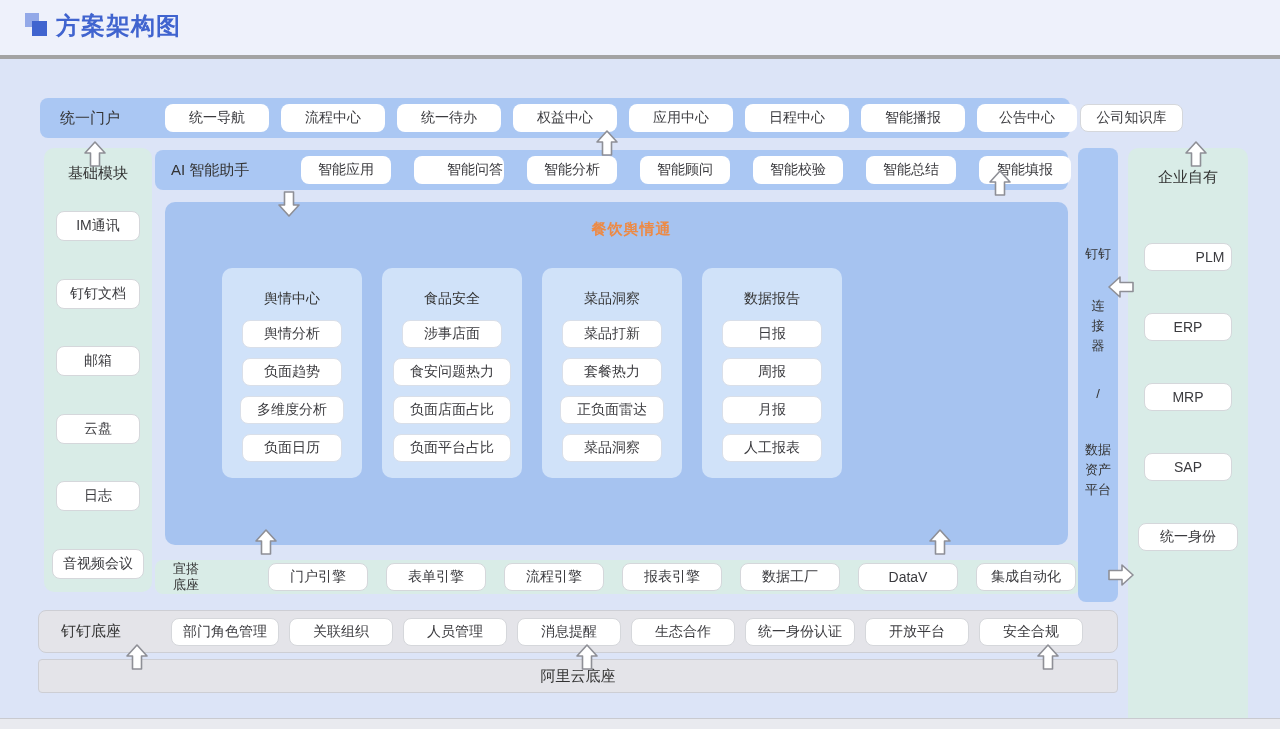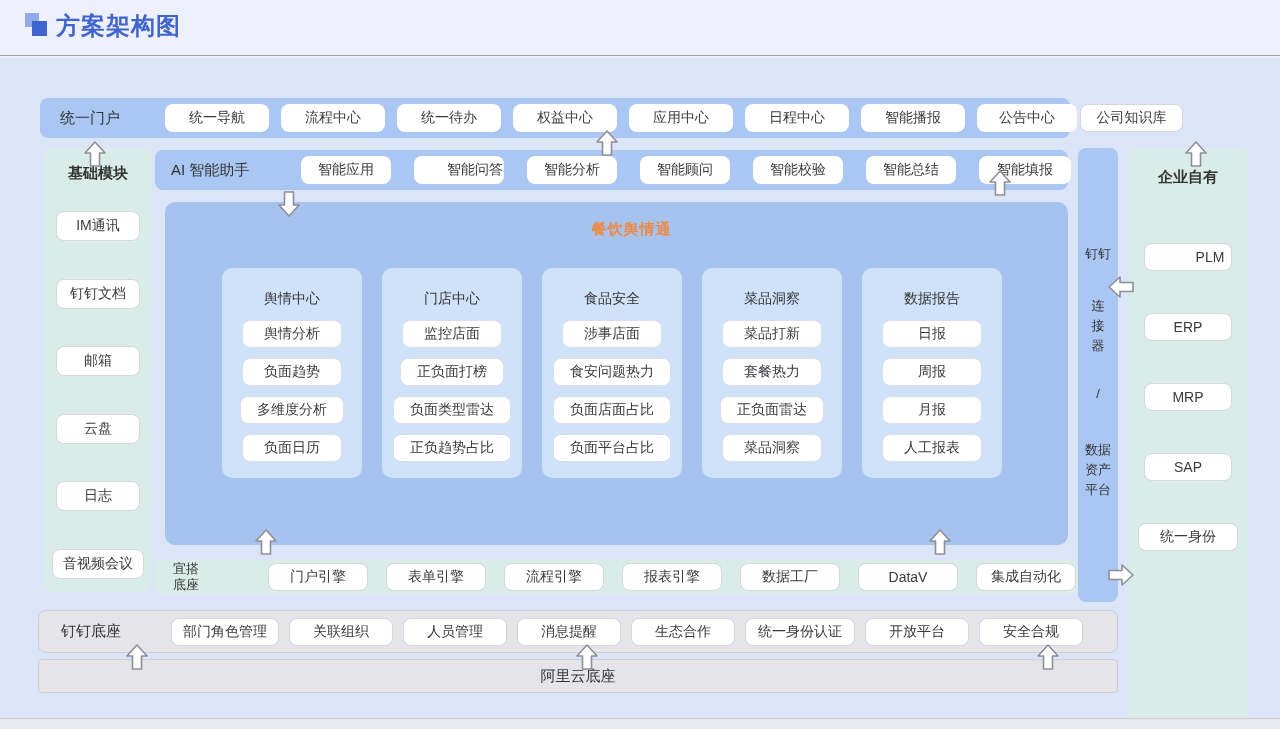--- a/index.html
+++ b/index.html
@@ -1,21 +1,21 @@
 <!DOCTYPE html>
 <html><head>
 <meta charset="utf-8">
 <style>
   html,body{margin:0;padding:0;}
   .page{
     position:relative;width:1280px;height:729px;overflow:hidden;
     background:#eef1fb;font-family:"Liberation Sans",sans-serif;color:#333;
   }
   
-  .header{position:absolute;left:0;top:0;width:100%;height:55px;border-bottom:1px solid #a3a3a3;background:#eef1fb;z-index:5;}
+  .header{position:absolute;left:0;top:0;width:100%;height:55px;border-bottom:4px solid #a3a3a3;background:#eef1fb;z-index:5;}
   .title-icon{position:absolute;left:25px;top:13px;width:24px;height:25px;}
   .title-icon .sq-back{position:absolute;left:0;top:0;width:14px;height:14px;background:#93a9e8;}
   .title-icon .sq-front{position:absolute;left:7px;top:8px;width:15px;height:15px;background:#4064cf;}
   .page-title{position:absolute;left:56px;top:10px;margin:0;font-size:24px;font-weight:600;color:#4064cf;letter-spacing:1px;}
   
   .canvas{position:absolute;left:0;top:58px;width:1280px;height:660px;background:#dce4f7;}
   .bottom-strip{position:absolute;left:0;bottom:0;width:100%;height:11px;background:#e9eaef;border-top:1px solid #c9cad0;box-sizing:border-box;}
   .abs{position:absolute;box-sizing:border-box;}
   
   .strip{display:flex;align-items:center;border-radius:8px;}
@@ -33,21 +33,21 @@
   
   .main-box{background:#a6c3f0;border-radius:10px;}
   .main-title{text-align:center;margin-top:18px;font-size:15px;font-weight:700;color:#ed8a45;letter-spacing:1px;}
   .col-wrap{position:absolute;left:57px;top:66px;display:flex;gap:20px;}
   .sub-col{width:140px;height:210px;background:#d0e2f9;border-radius:10px;display:flex;flex-direction:column;align-items:center;}
   .sub-col .col-title{margin-top:22px;height:20px;font-size:14px;color:#333;}
   .sub-col .btn{border:1px solid #d9dfe9;min-width:100px;padding:0 16px;margin-top:10px;}
   .sub-col .btn:first-of-type{margin-top:13px;}
   
   .v-panel{display:flex;flex-direction:column;align-items:center;border-radius:10px;}
-  .panel-label{font-size:15px;font-weight:700;color:#333;}
+  .panel-label{font-size:15px;font-weight:400;color:#333;}
   .base-list{flex:1;align-self:stretch;display:flex;flex-direction:column;align-items:center;justify-content:space-between;padding:28px 0 13px 0;}
   .base-list .btn{min-width:84px;padding:12px 10px;height:30px;}
   .ent-btn{width:88px;height:28px;margin-top:42px;}
   .ent-btn.first{margin-top:56px;padding-left:44px;}
   .ent-btn.wide{width:100px;}
   
   .connector{background:#aac7f3;border-radius:8px;display:flex;flex-direction:column;align-items:center;padding-top:96px;font-size:13px;color:#333;}
   .connector span{line-height:20px;}
   .cgap1{margin-top:32px;} .cgap2{margin-top:28px;} .cgap3{margin-top:36px;}
   
@@ -111,27 +111,20 @@
 
     <div class="abs main-box" style="left:165px;top:144px;width:903px;height:343px;padding-left:30px;">
       <div class="main-title">餐饮舆情通</div>
       <div class="col-wrap">
         <div class="sub-col">
           <span class="col-title">舆情中心</span>
           <span class="btn">舆情分析</span>
           <span class="btn">负面趋势</span>
           <span class="btn">多维度分析</span>
           <span class="btn">负面日历</span>
-        </div>
-        <div class="sub-col">
-          <span class="col-title">门店中心</span>
-          <span class="btn">监控店面</span>
-          <span class="btn">正负面打榜</span>
-          <span class="btn">负面类型雷达</span>
-          <span class="btn">正负趋势占比</span>
         </div>
         <div class="sub-col">
           <span class="col-title">食品安全</span>
           <span class="btn">涉事店面</span>
           <span class="btn">食安问题热力</span>
           <span class="btn">负面店面占比</span>
           <span class="btn">负面平台占比</span>
         </div>
         <div class="sub-col">
           <span class="col-title">菜品洞察</span>

